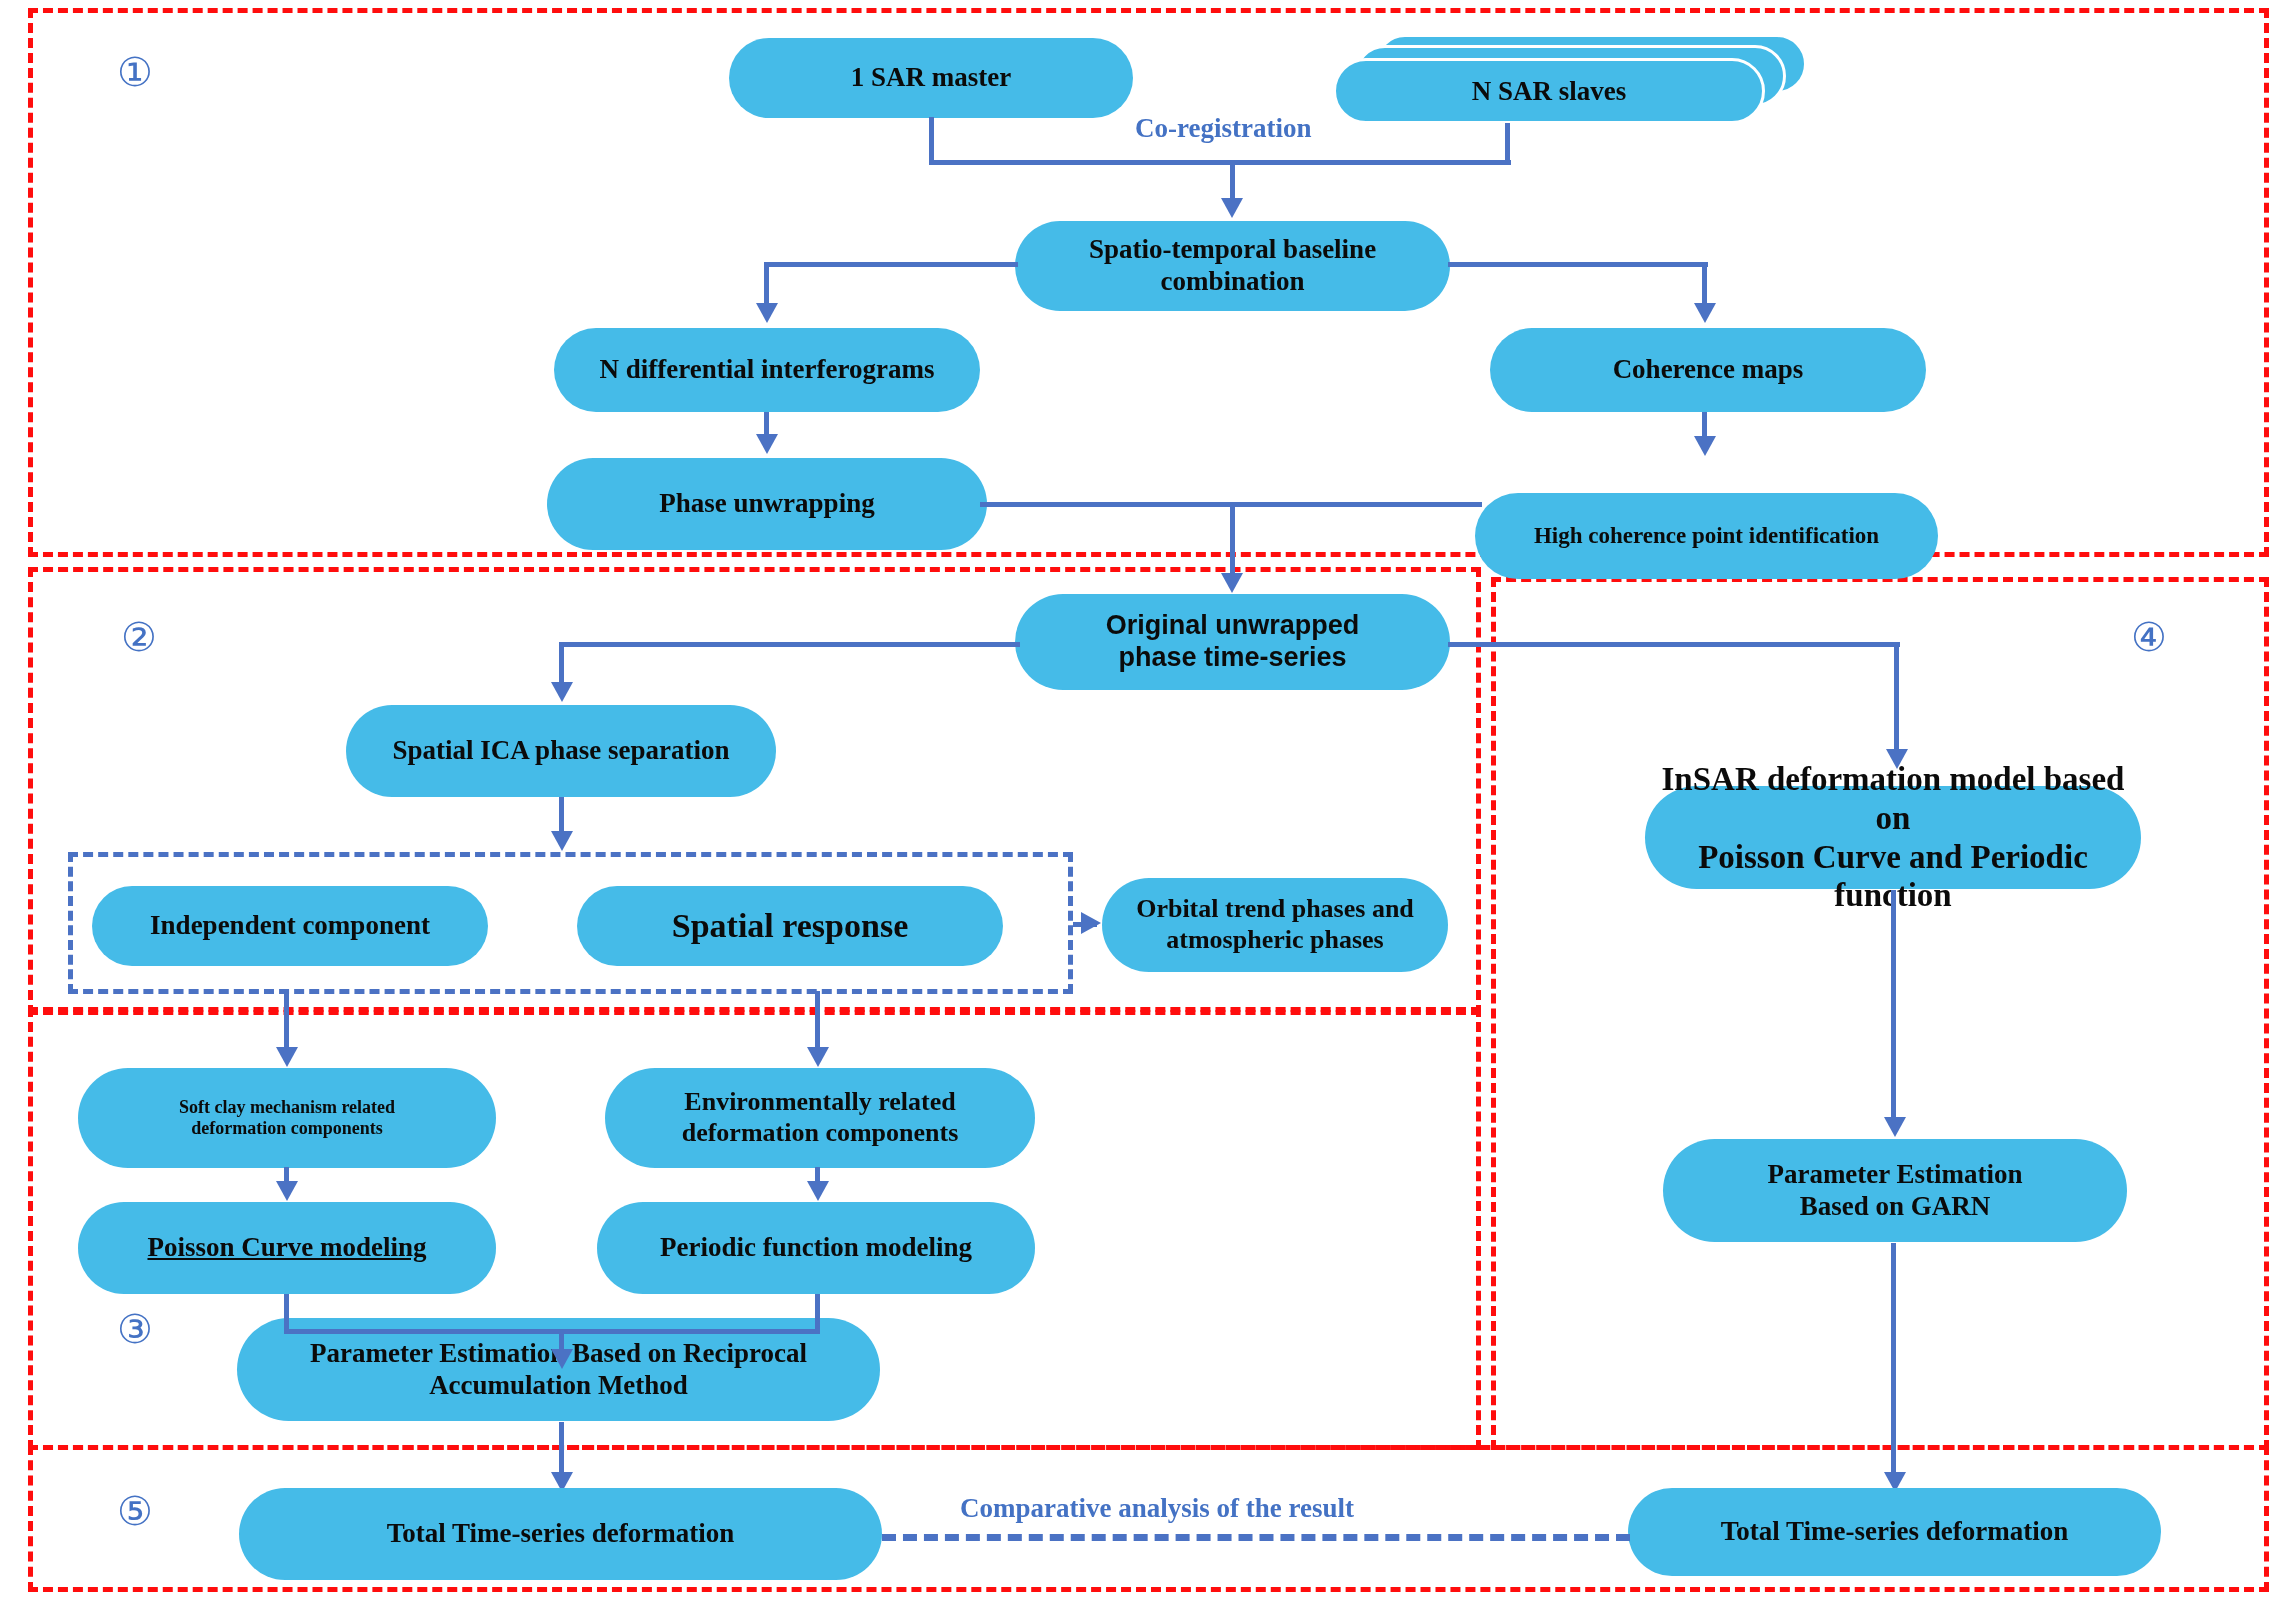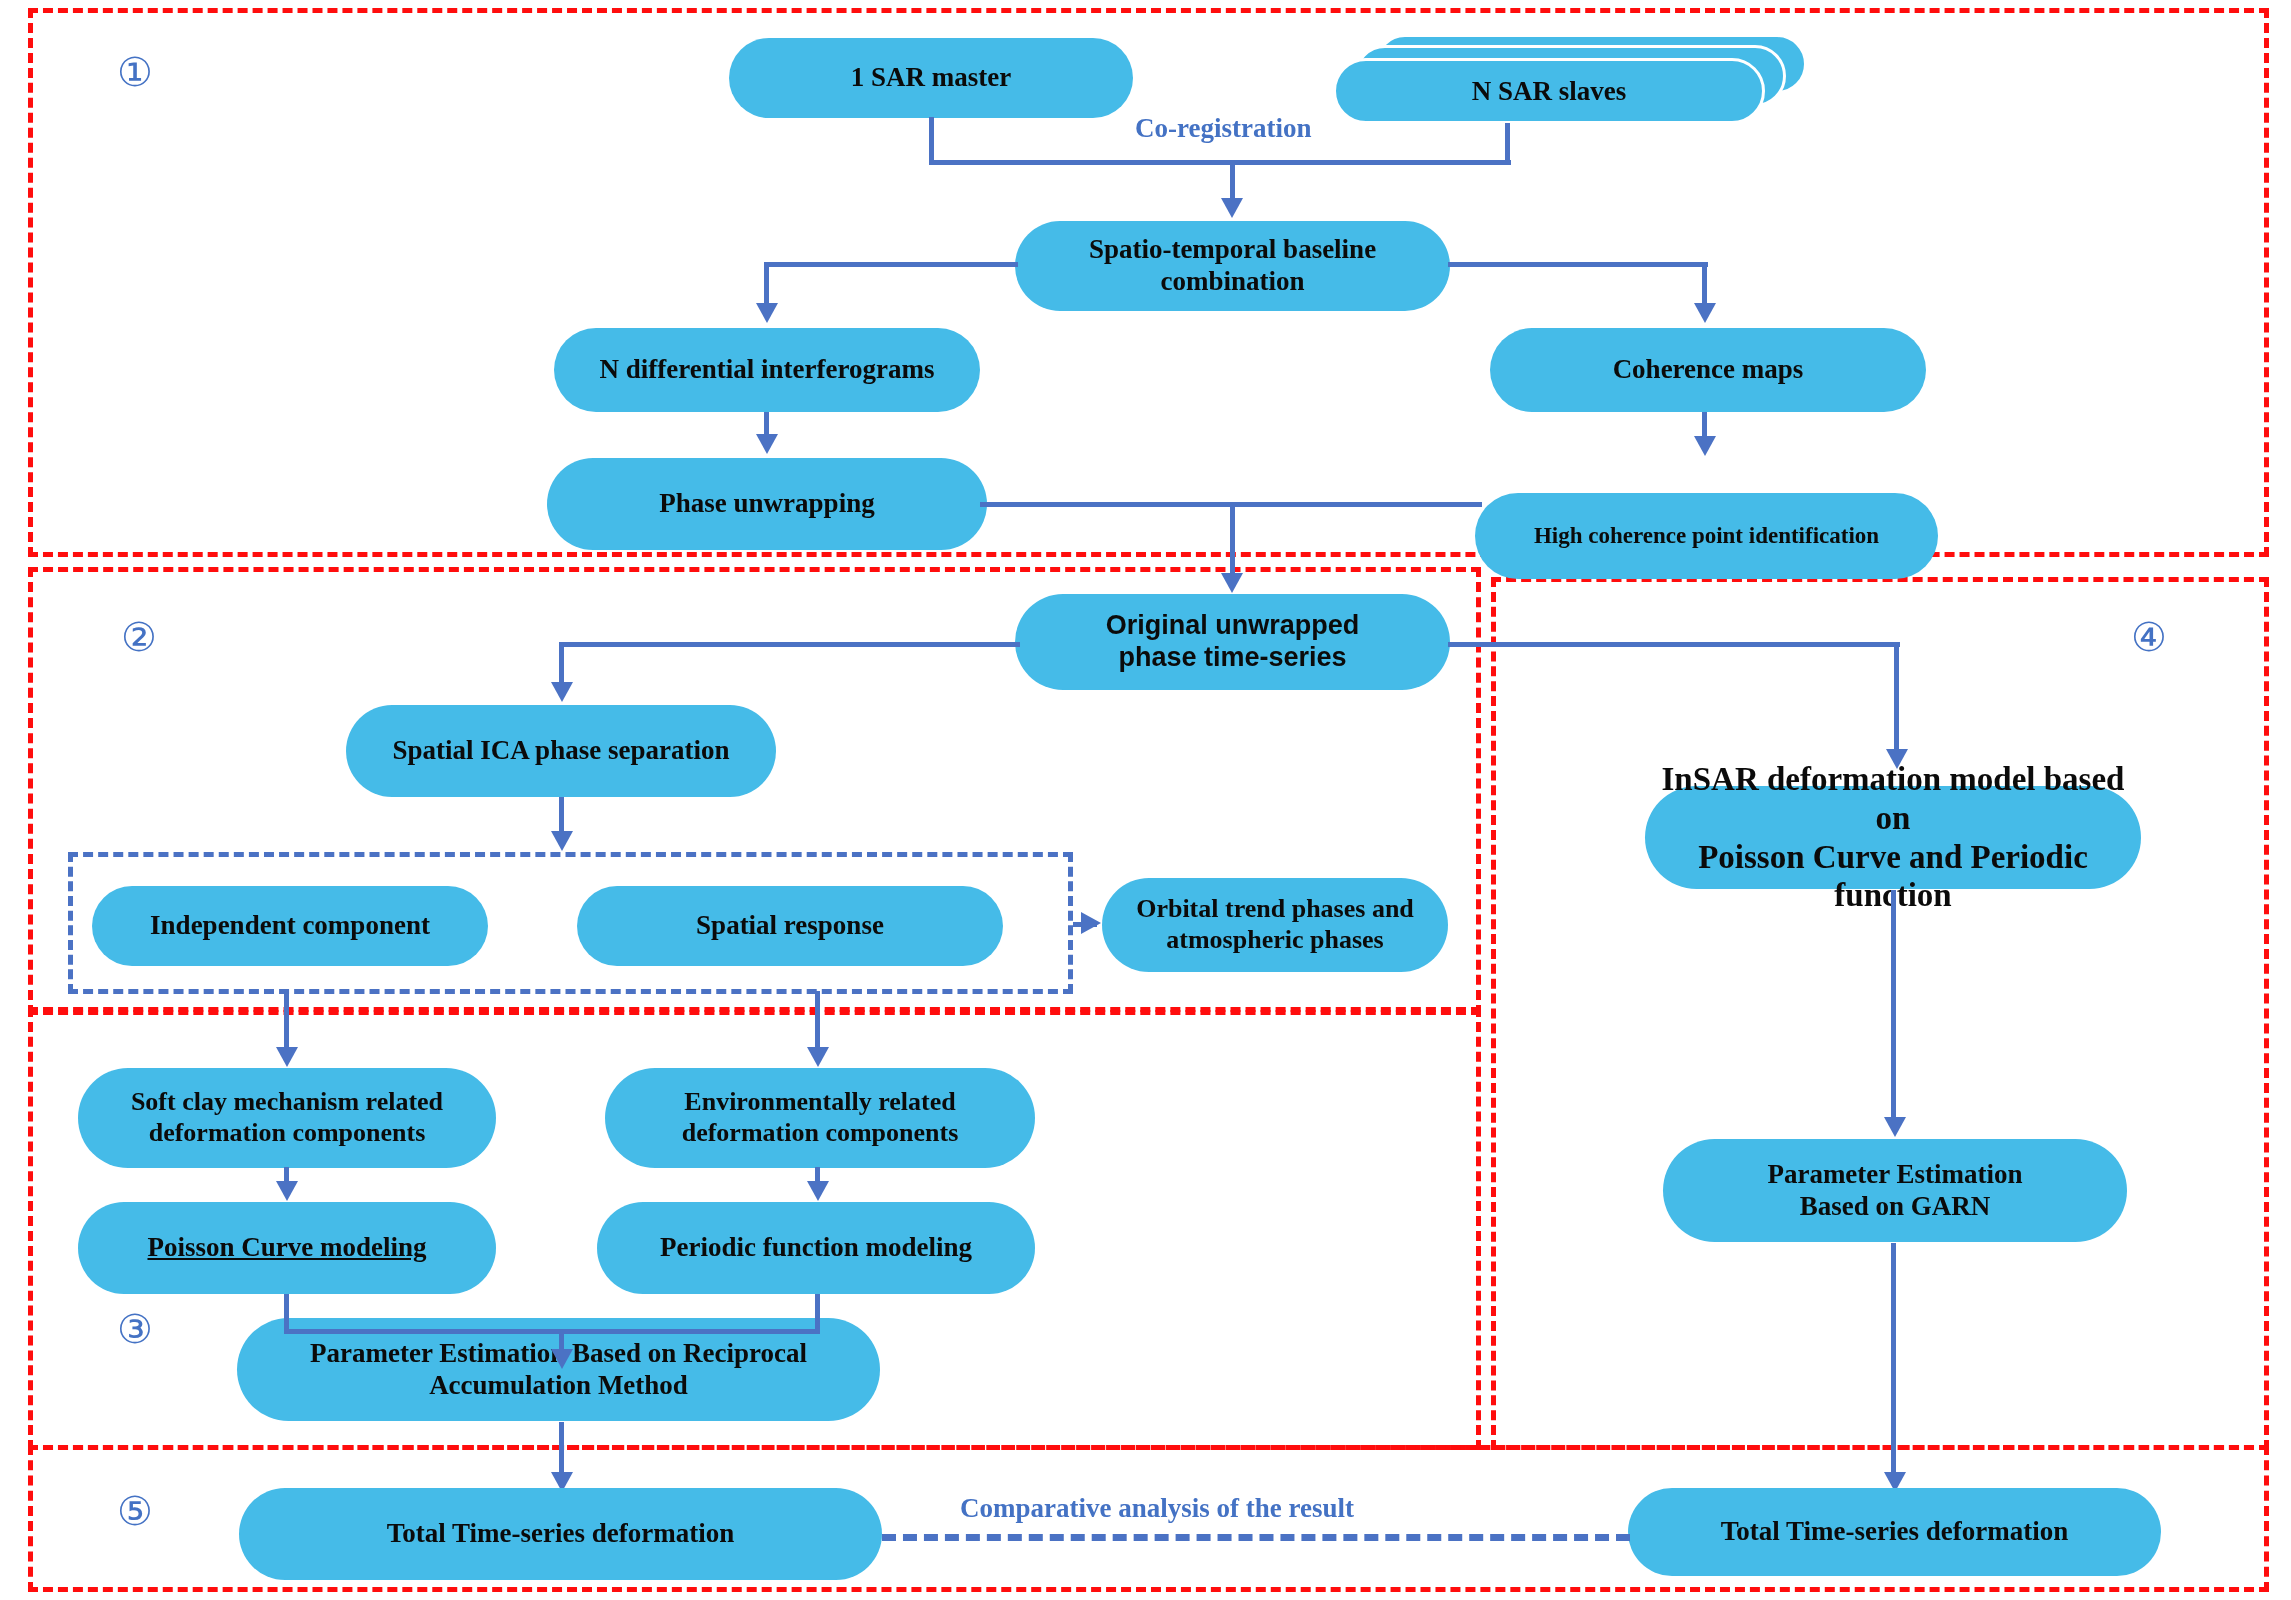--- a/index.html
+++ b/index.html
@@ -117,42 +117,42 @@
 
   <div class="node sans" style="left:1015px;top:594px;width:435px;height:96px;font-size:27px;white-space:pre-line;">Original unwrapped
 phase time-series</div>
 
   <div class="node" style="left:346px;top:705px;width:430px;height:92px;font-size:27px;">Spatial ICA phase separation</div>
 
   <div class="bluedash" style="left:68px;top:852px;width:1005px;height:142px;"></div>
 
   <div class="node" style="left:92px;top:886px;width:396px;height:80px;font-size:27px;">Independent component</div>
 
-  <div class="node" style="left:577px;top:886px;width:426px;height:80px;font-size:27px;">Spatial response</div>
+  <div class="node" style="left:577px;top:886px;width:426px;height:80px;font-size:34px;">Spatial response</div>
 
   <div class="node" style="left:1102px;top:878px;width:346px;height:94px;font-size:26px;white-space:pre-line;">Orbital trend phases and
 atmospheric phases</div>
 
   <div class="lh" style="left:562px;top:642px;width:458px;"></div>
   <div class="lv" style="left:559px;top:642px;height:42px;"></div>
   <div class="arrow-d" style="left:551px;top:682px;"></div>
 
   <div class="lv" style="left:559px;top:797px;height:36px;"></div>
   <div class="arrow-d" style="left:551px;top:831px;"></div>
 
   <div class="lh" style="left:1073px;top:922px;width:24px;"></div>
   <div class="arrow-r" style="left:1081px;top:912px;"></div>
 
   <div class="lv" style="left:284px;top:991px;height:58px;"></div>
   <div class="arrow-d" style="left:276px;top:1047px;"></div>
 
   <div class="lv" style="left:815px;top:991px;height:58px;"></div>
   <div class="arrow-d" style="left:807px;top:1047px;"></div>
 
-  <div class="node" style="left:78px;top:1068px;width:418px;height:100px;font-size:26px;white-space:pre-line;">Soft clay mechanism related
+  <div class="node" style="left:78px;top:1068px;width:418px;height:100px;font-size:18px;white-space:pre-line;">Soft clay mechanism related
 deformation components</div>
 
   <div class="node" style="left:605px;top:1068px;width:430px;height:100px;font-size:26px;white-space:pre-line;">Environmentally related
 deformation components</div>
 
   <div class="node" style="left:78px;top:1202px;width:418px;height:92px;font-size:27px;text-decoration:underline;">Poisson Curve modeling</div>
 
   <div class="node" style="left:597px;top:1202px;width:438px;height:92px;font-size:27px;">Periodic function modeling</div>
 
   <div class="node" style="left:237px;top:1318px;width:643px;height:103px;font-size:27px;white-space:pre-line;">Parameter Estimation Based on Reciprocal

